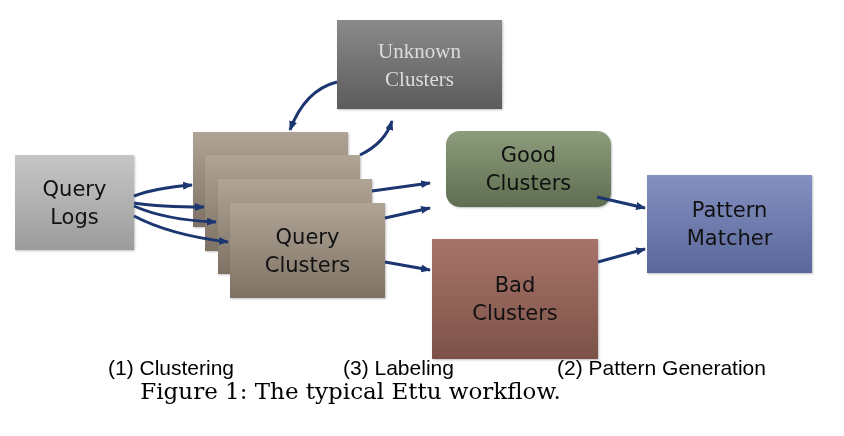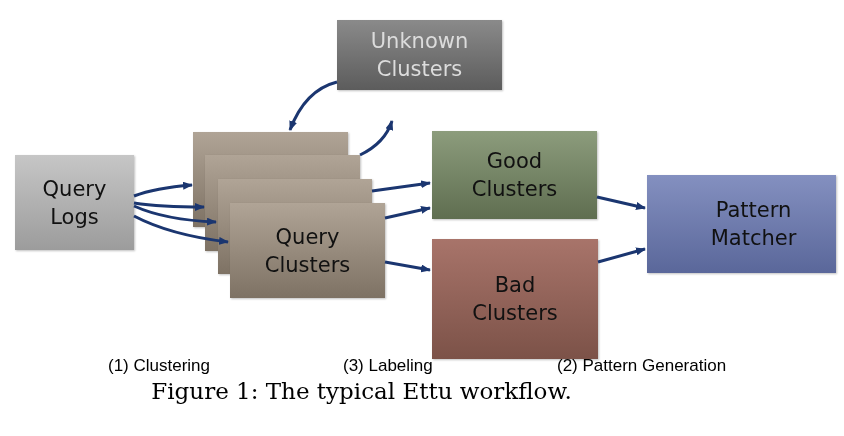--- a/index.html
+++ b/index.html
@@ -5,27 +5,27 @@
   html,body{margin:0;padding:0;background:#fff;}
   body{width:844px;height:436px;position:relative;overflow:hidden;font-family:"DejaVu Sans",sans-serif;}
   .box{position:absolute;display:flex;align-items:center;justify-content:center;text-align:center;
        font-size:21px;line-height:28px;color:#111;box-shadow:1px 1px 2px rgba(0,0,0,0.25);white-space:pre-line;}
   .logs{left:15px;top:155px;width:119px;height:95px;background:linear-gradient(#c6c6c6,#9c9c9c);}
   .qc{background:linear-gradient(#b0a496,#7e7264);}
   .qc1{left:193px;top:132px;width:155px;height:95px;}
   .qc2{left:205px;top:155px;width:155px;height:96px;}
   .qc3{left:218px;top:179px;width:154px;height:95px;}
   .qc4{left:230px;top:203px;width:155px;height:95px;}
-  .unk{left:337px;top:20px;width:165px;height:70px;background:linear-gradient(#8a8a8a,#5c5c5c);color:#dcdcdc;}
-  .good{left:432px;top:131px;width:165px;height:88px;background:linear-gradient(#8c9c7c,#5f6e50);}
+  .unk{left:337px;top:20px;width:165px;height:89px;background:linear-gradient(#8a8a8a,#5c5c5c);color:#dcdcdc;font-family:Liberation Serif, serif;}
+  .good{left:446px;top:131px;width:165px;height:76px;background:linear-gradient(#8c9c7c,#5f6e50);border-radius:14px;}
   .bad{left:432px;top:239px;width:166px;height:120px;background:linear-gradient(#a8746a,#7c5248);}
-  .pat{left:647px;top:175px;width:165px;height:98px;background:linear-gradient(#8490c0,#5a679a);padding-left:24px;}
+  .pat{left:647px;top:175px;width:165px;height:98px;background:linear-gradient(#8490c0,#5a679a);}
   svg.arrows{position:absolute;left:0;top:0;}
-  .stage{position:absolute;top:356px;font-family:"Liberation Sans",sans-serif;font-size:17px;color:#000;}
-  .caption{position:absolute;top:378px;left:0;width:701px;text-align:center;font-family:"DejaVu Serif",serif;font-size:23px;color:#000;padding-left:11px;}
+  .stage{position:absolute;top:356px;font-family:"Liberation Sans",sans-serif;font-size:21px;color:#000;}
+  .caption{position:absolute;top:378px;left:0;width:701px;text-align:center;font-family:"DejaVu Serif",serif;font-size:23px;color:#000;}
 </style>
 </head>
 <body>
 
 <div class="box logs">Query
 Logs</div>
 <div class="box qc qc1"></div>
 <div class="box qc qc2"></div>
 <div class="box qc qc3"></div>
 <div class="box qc qc4">Query

